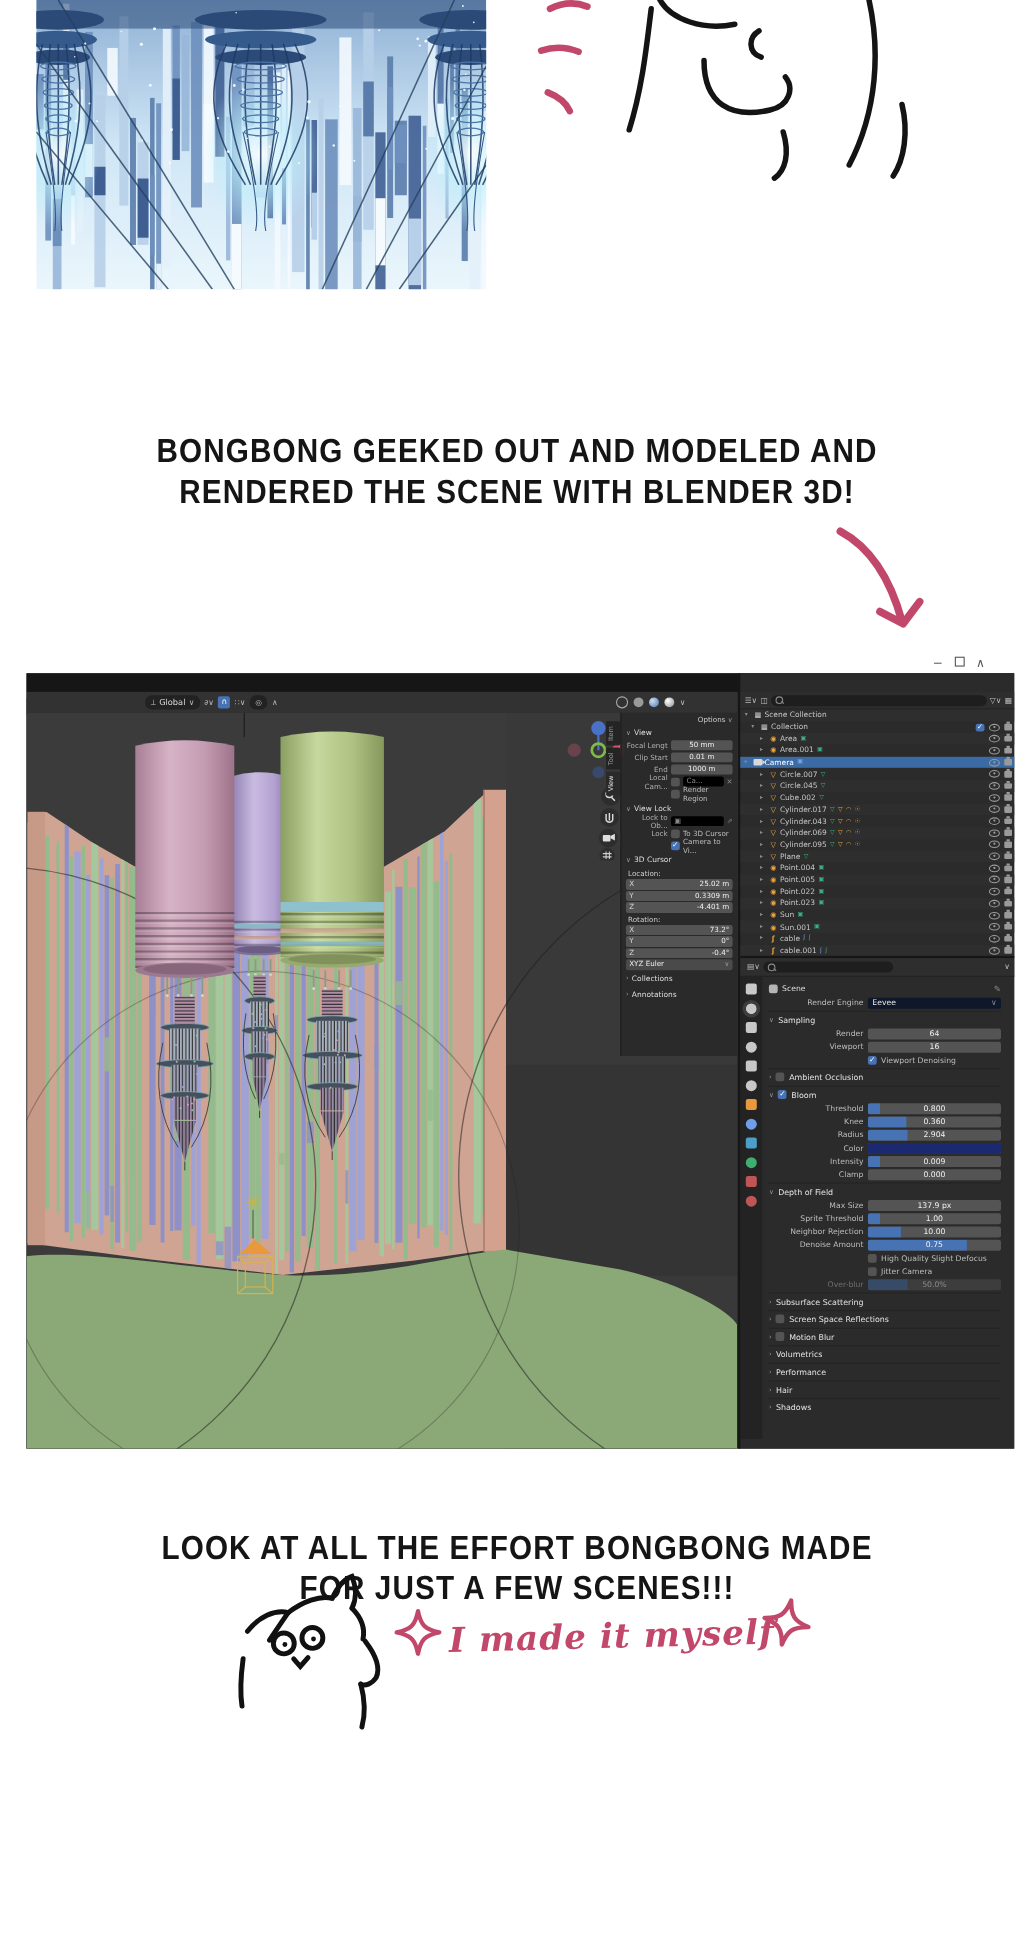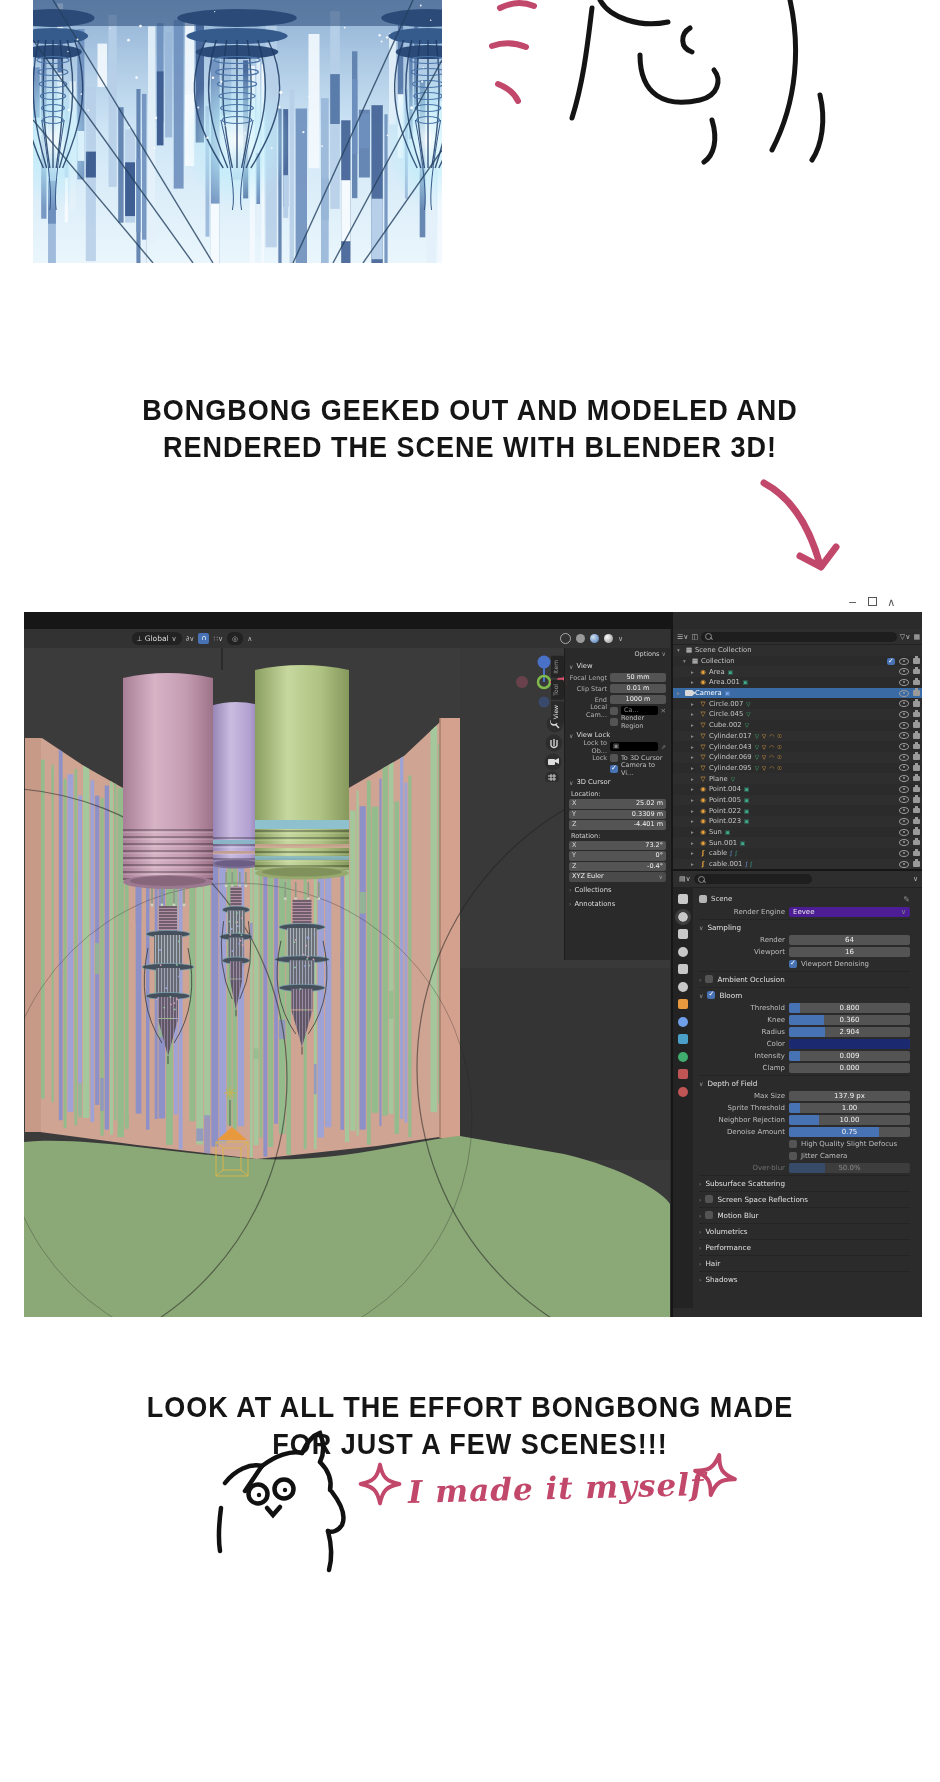--- a/index.html
+++ b/index.html
@@ -106,21 +106,21 @@
   #prop-body{flex:1;padding:4px 14px 0 6px;font-size:7px;color:#bdbdbd;}
   .prow{display:flex;align-items:center;height:12px;gap:4px;}
   .plabel{flex:0 0 86px;text-align:right;color:#bdbdbd;}
   .pslider{flex:1;background:#545454;height:10px;border-radius:2px;position:relative;overflow:hidden;}
   .pfill{position:absolute;left:0;top:0;bottom:0;background:var(--blue);}
   .pval{position:absolute;left:0;right:0;text-align:center;color:#f2f2f2;line-height:10px;}
   .phead{display:flex;align-items:center;gap:4px;height:14px;color:#e2e2e2;font-size:7.2px;
     border-top:1px solid #242424;margin-top:1px;}
   .pcheckrow{display:flex;align-items:center;gap:4px;height:12px;padding-left:90px;}
   .dim{opacity:.45;}
-  .enginepill{flex:1;background:#4c1d95;border-radius:2px;height:10px;line-height:10px;
+  .enginepill{flex:1;background:#0f172a;border-radius:2px;height:10px;line-height:10px;
     padding:0 4px;color:#e8e8e8;display:flex;text-align:right;}
   .breadcrumb{display:flex;align-items:center;gap:4px;height:14px;color:#ddd;}
   .pin{margin-left:auto;color:#8a8a8a;font-size:8px;}
 </style>
 </head>
 <body>
 
 <div class="abs" style="left:33px;top:0;width:409px;height:263px;" id="quantum-art"><svg width="409" height="263" viewBox="0 0 409 263">
       <defs>
     <linearGradient id="qbg" x1="0" y1="0" x2="0" y2="1">

